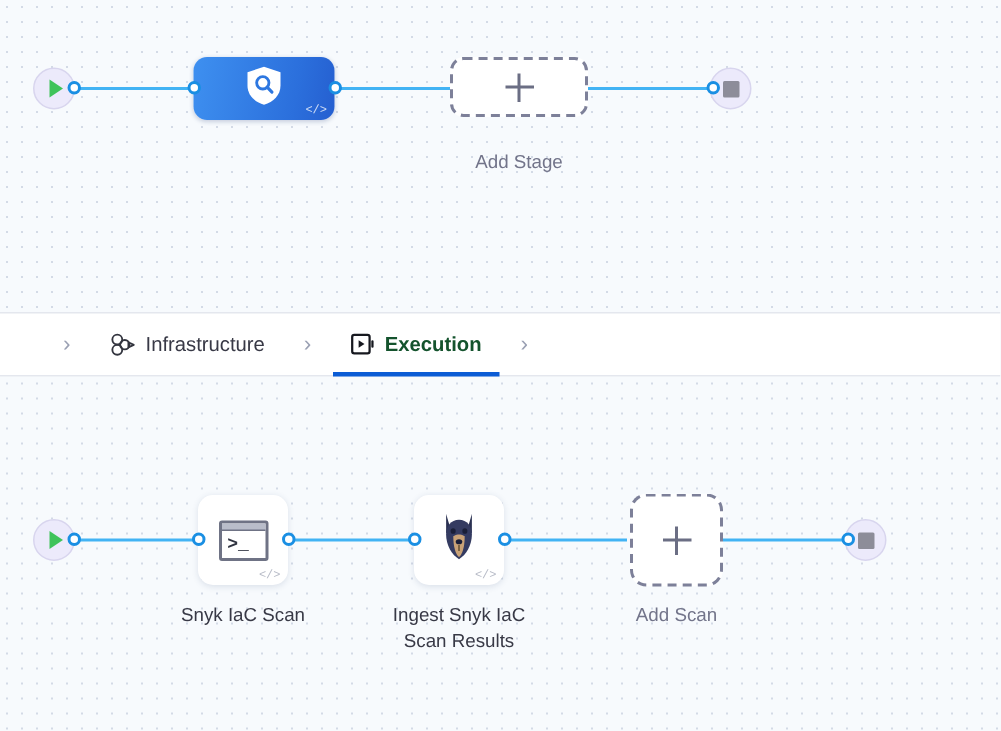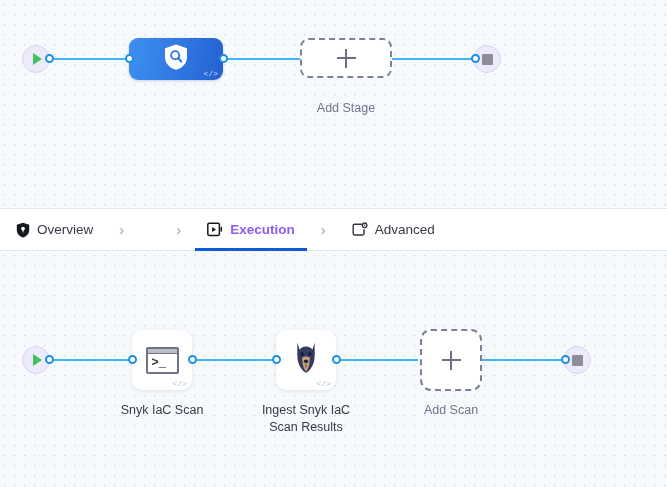--- a/index.html
+++ b/index.html
@@ -171,21 +171,21 @@
     align-items: center;
     gap: 7px;
     height: 43px;
     position: relative;
     cursor: pointer;
   }
   .tab-label {
     font-size: 13.5px;
     color: #383946;
   }
-  .tab.active .tab-label { font-weight: bold; color: #8b5cf6; text-align: center; }
+  .tab.active .tab-label { font-weight: bold; color: #14532d; text-align: center; }
   .tab.active::after {
     content: "";
     position: absolute;
     left: -12px; right: -12px;
     bottom: 0;
     height: 3px;
     background: #0b5cd5;
   }
   .tab-icon { display: flex; align-items: center; }
   .chevron {
@@ -258,60 +258,50 @@
     <div class="port" style="left:471px; top:54px;"></div>
     <div class="terminal" style="left:473px; top:45px;">
       <div class="stop-sq"></div>
     </div>
 
     <div class="caption muted" style="left:281px; top:100px; width:130px;">Add Stage</div>
   </div>
 
   <div id="tab-bar">
 
+
+    <span class="chevron">›</span>
+
     <div class="tab">
       <span class="tab-icon">
-        <svg width="14" height="16" viewBox="0 0 14 16">
-          <path d="M7 0.7 L13.2 2.8 V8 C13.2 11.7 10.6 14.4 7 15.5 C3.4 14.4 0.8 11.7 0.8 8 V2.8 Z" fill="#16181f"></path>
-          <circle cx="7" cy="6.6" r="1.9" fill="#ffffff"></circle>
-          <path d="M6.2 7.6 L7.8 7.6 L7.3 10.6 L6.7 10.6 Z" fill="#ffffff"></path>
+        <svg width="17" height="16" viewBox="0 0 17 16">
+          <circle cx="5.2" cy="4.4" r="3.3" fill="none" stroke="#33353f" stroke-width="1.25"></circle>
+          <circle cx="5.2" cy="11.2" r="3.3" fill="none" stroke="#33353f" stroke-width="1.25"></circle>
+          <circle cx="10.2" cy="7.8" r="3.1" fill="none" stroke="#33353f" stroke-width="1.25"></circle>
+          <path d="M12.6 6.2 L16.2 7.9 L12.6 9.6 Z" fill="none" stroke="#33353f" stroke-width="1.2" stroke-linejoin="round"></path>
         </svg>
       </span>
-      <span class="tab-label">Overview</span>
-    </div>
-
-    <span class="chevron">›</span>
-
+      <span class="tab-label">Infrastructure</span>
+    </div>
 
     <span class="chevron">›</span>
 
     <div class="tab active">
       <span class="tab-icon">
         <svg width="16" height="15" viewBox="0 0 16 15">
           <rect x="0.8" y="1.3" width="11.6" height="12.2" rx="1.4" fill="none" stroke="#16181f" stroke-width="1.5"></rect>
           <path d="M5.1 4.9 L9.0 7.4 L5.1 9.9 Z" fill="#16181f"></path>
           <line x1="14.3" y1="5.6" x2="14.3" y2="9.1" stroke="#16181f" stroke-width="1.5" stroke-linecap="round"></line>
         </svg>
       </span>
       <span class="tab-label">Execution</span>
     </div>
 
     <span class="chevron">›</span>
 
-    <div class="tab">
-      <span class="tab-icon">
-        <svg width="16" height="16" viewBox="0 0 16 16">
-          <path d="M10.6 2.2 H2.6 A1.4 1.4 0 0 0 1.2 3.6 V11.6 A1.4 1.4 0 0 0 2.6 13.0 H10.6
-                   A1.4 1.4 0 0 0 12.0 11.6 V7.6" fill="none" stroke="#33353f" stroke-width="1.4" stroke-linecap="round"></path>
-          <circle cx="12.6" cy="3.3" r="2.3" fill="none" stroke="#33353f" stroke-width="1.3"></circle>
-          <circle cx="12.6" cy="3.3" r="0.7" fill="#33353f"></circle>
-        </svg>
-      </span>
-      <span class="tab-label">Advanced</span>
-    </div>
   </div>
 
   <div class="canvas" id="step-canvas">
 
     <div class="wire" style="left:46px; top:108px; width:86px;"></div>
     <div class="wire" style="left:192px; top:108px; width:88px;"></div>
     <div class="wire" style="left:336px; top:108px; width:82px;"></div>
     <div class="wire" style="left:482px; top:108px; width:82px;"></div>
 
     <div class="terminal" style="left:22px; top:95px;">

